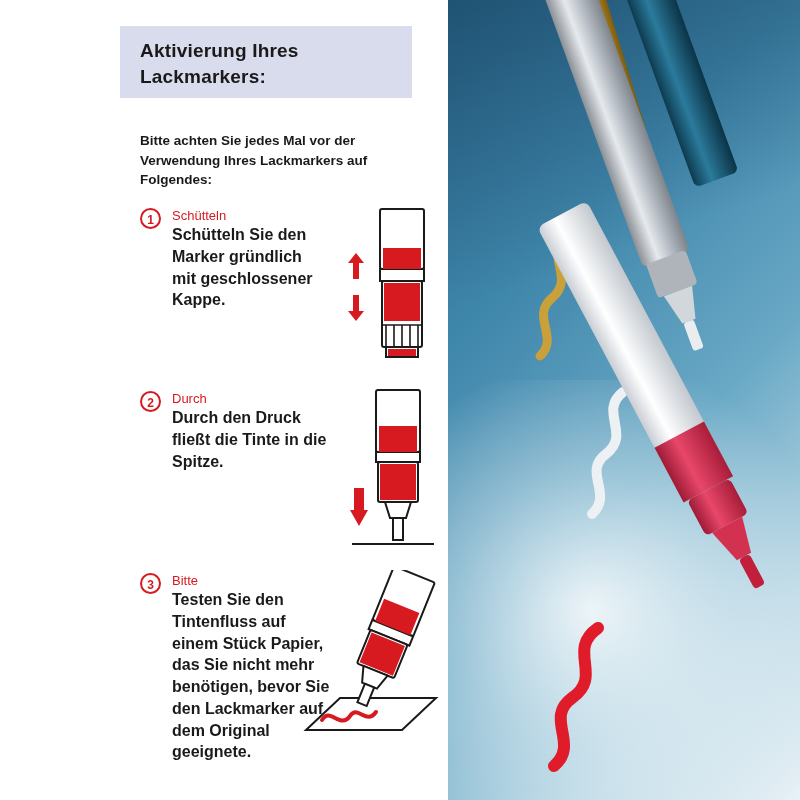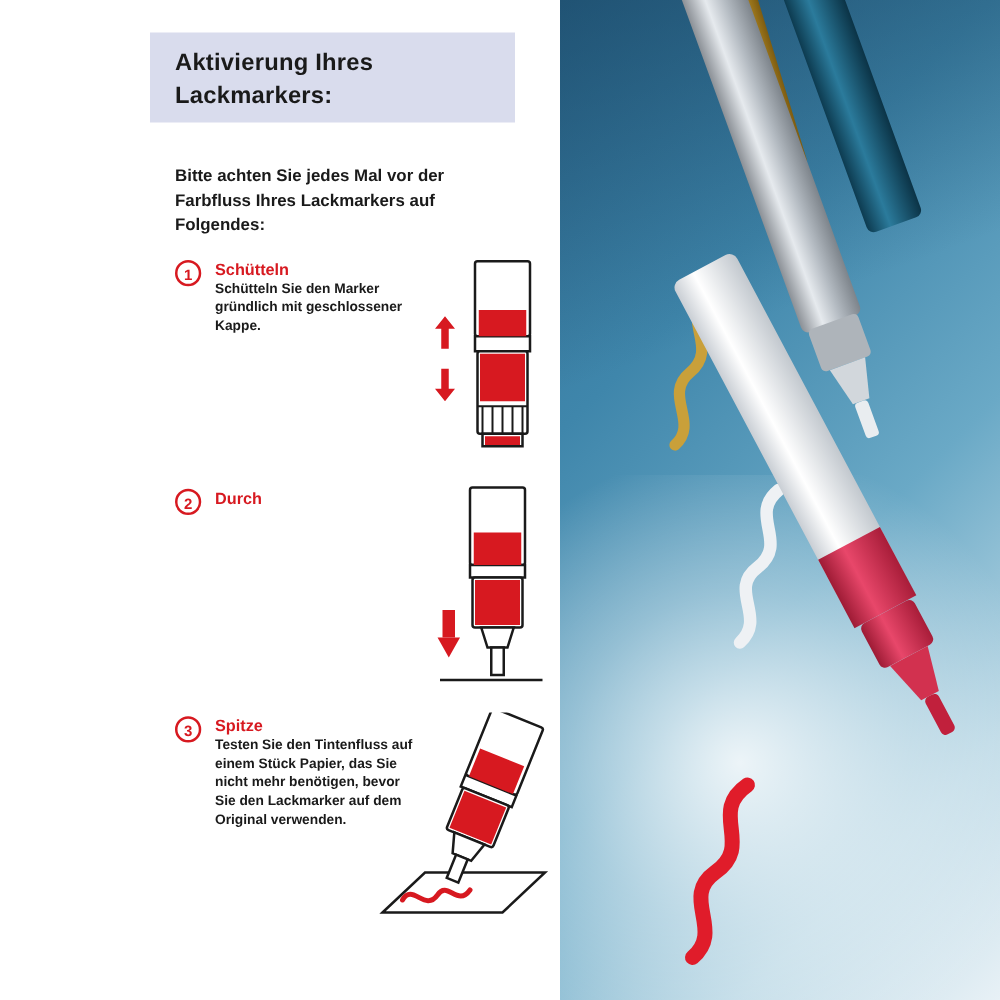--- a/index.html
+++ b/index.html
@@ -87,26 +87,26 @@
     box-sizing: border-box;
   }
   .step-body {
     position: absolute;
     left: 32px;
     top: 0px;
     width: 158px;
   }
   .step-head {
     font-size: 13px;
-    font-weight: bold;
+    font-weight: normal;
     color: #d71920;
     margin-bottom: 1px;
   }
   .step-para {
-    font-size: 11px;
+    font-size: 16px;
     font-weight: bold;
     color: #1a1a1a;
     line-height: 1.36;
   }
   .step-para + .step-para { margin-top: 11px; }
 
   
   .illu {
     position: absolute;
   }
@@ -152,42 +152,43 @@
 </head>
 <body>
 
 <div class="page">
 
   <div class="left-panel">
 
     <div class="title-band"></div>
     <div class="title-text">Aktivierung Ihres Lackmarkers:</div>
 
-    <div class="intro-text">Bitte achten Sie jedes Mal vor der Farbfluss Ihres Lackmarkers auf Folgendes:</div>
+    <div class="intro-text">Bitte achten Sie jedes Mal vor der Verwendung Ihres Lackmarkers auf Folgendes:</div>
 
     <div class="step step-1">
       <div class="step-num">1</div>
       <div class="step-body">
         <div class="step-head">Schütteln</div>
         <div class="step-para">Schütteln Sie den Marker gründlich mit geschlossener Kappe.</div>
       </div>
     </div>
 
     <div class="step step-2">
       <div class="step-num">2</div>
       <div class="step-body">
         <div class="step-head">Durch</div>
+        <div class="step-para">Durch den Druck fließt die Tinte in die Spitze.</div>
       </div>
     </div>
 
     <div class="step step-3">
       <div class="step-num">3</div>
       <div class="step-body">
-        <div class="step-head">Spitze</div>
-        <div class="step-para">Testen Sie den Tintenfluss auf einem Stück Papier, das Sie nicht mehr benötigen, bevor Sie den Lackmarker auf dem Original verwenden.</div>
+        <div class="step-head">Bitte</div>
+        <div class="step-para">Testen Sie den Tintenfluss auf einem Stück Papier, das Sie nicht mehr benötigen, bevor Sie den Lackmarker auf dem Original geeignete.</div>
       </div>
     </div>
 
     <svg class="illu illu-1" width="110" height="165" viewBox="0 0 110 165">
 
       <g fill="#d71920">
         <polygon points="18,58 26,48 34,58 29,58 29,74 23,74 23,58"></polygon>
         <polygon points="18,106 26,116 34,106 29,106 29,90 23,90 23,106"></polygon>
       </g>
 

